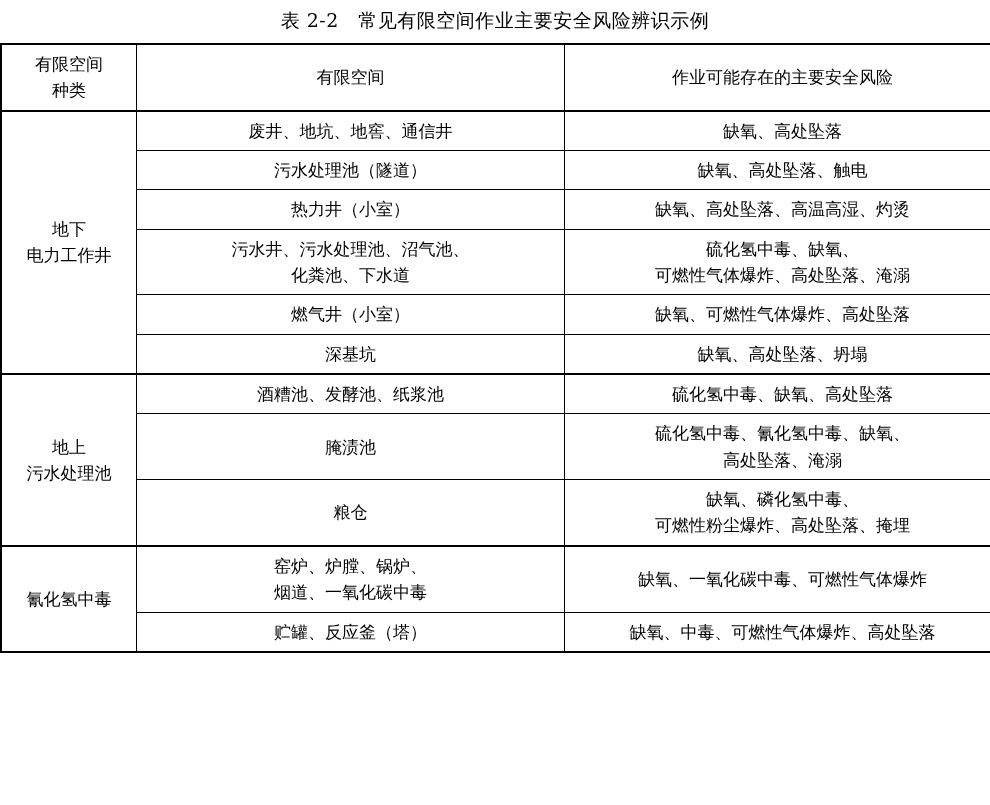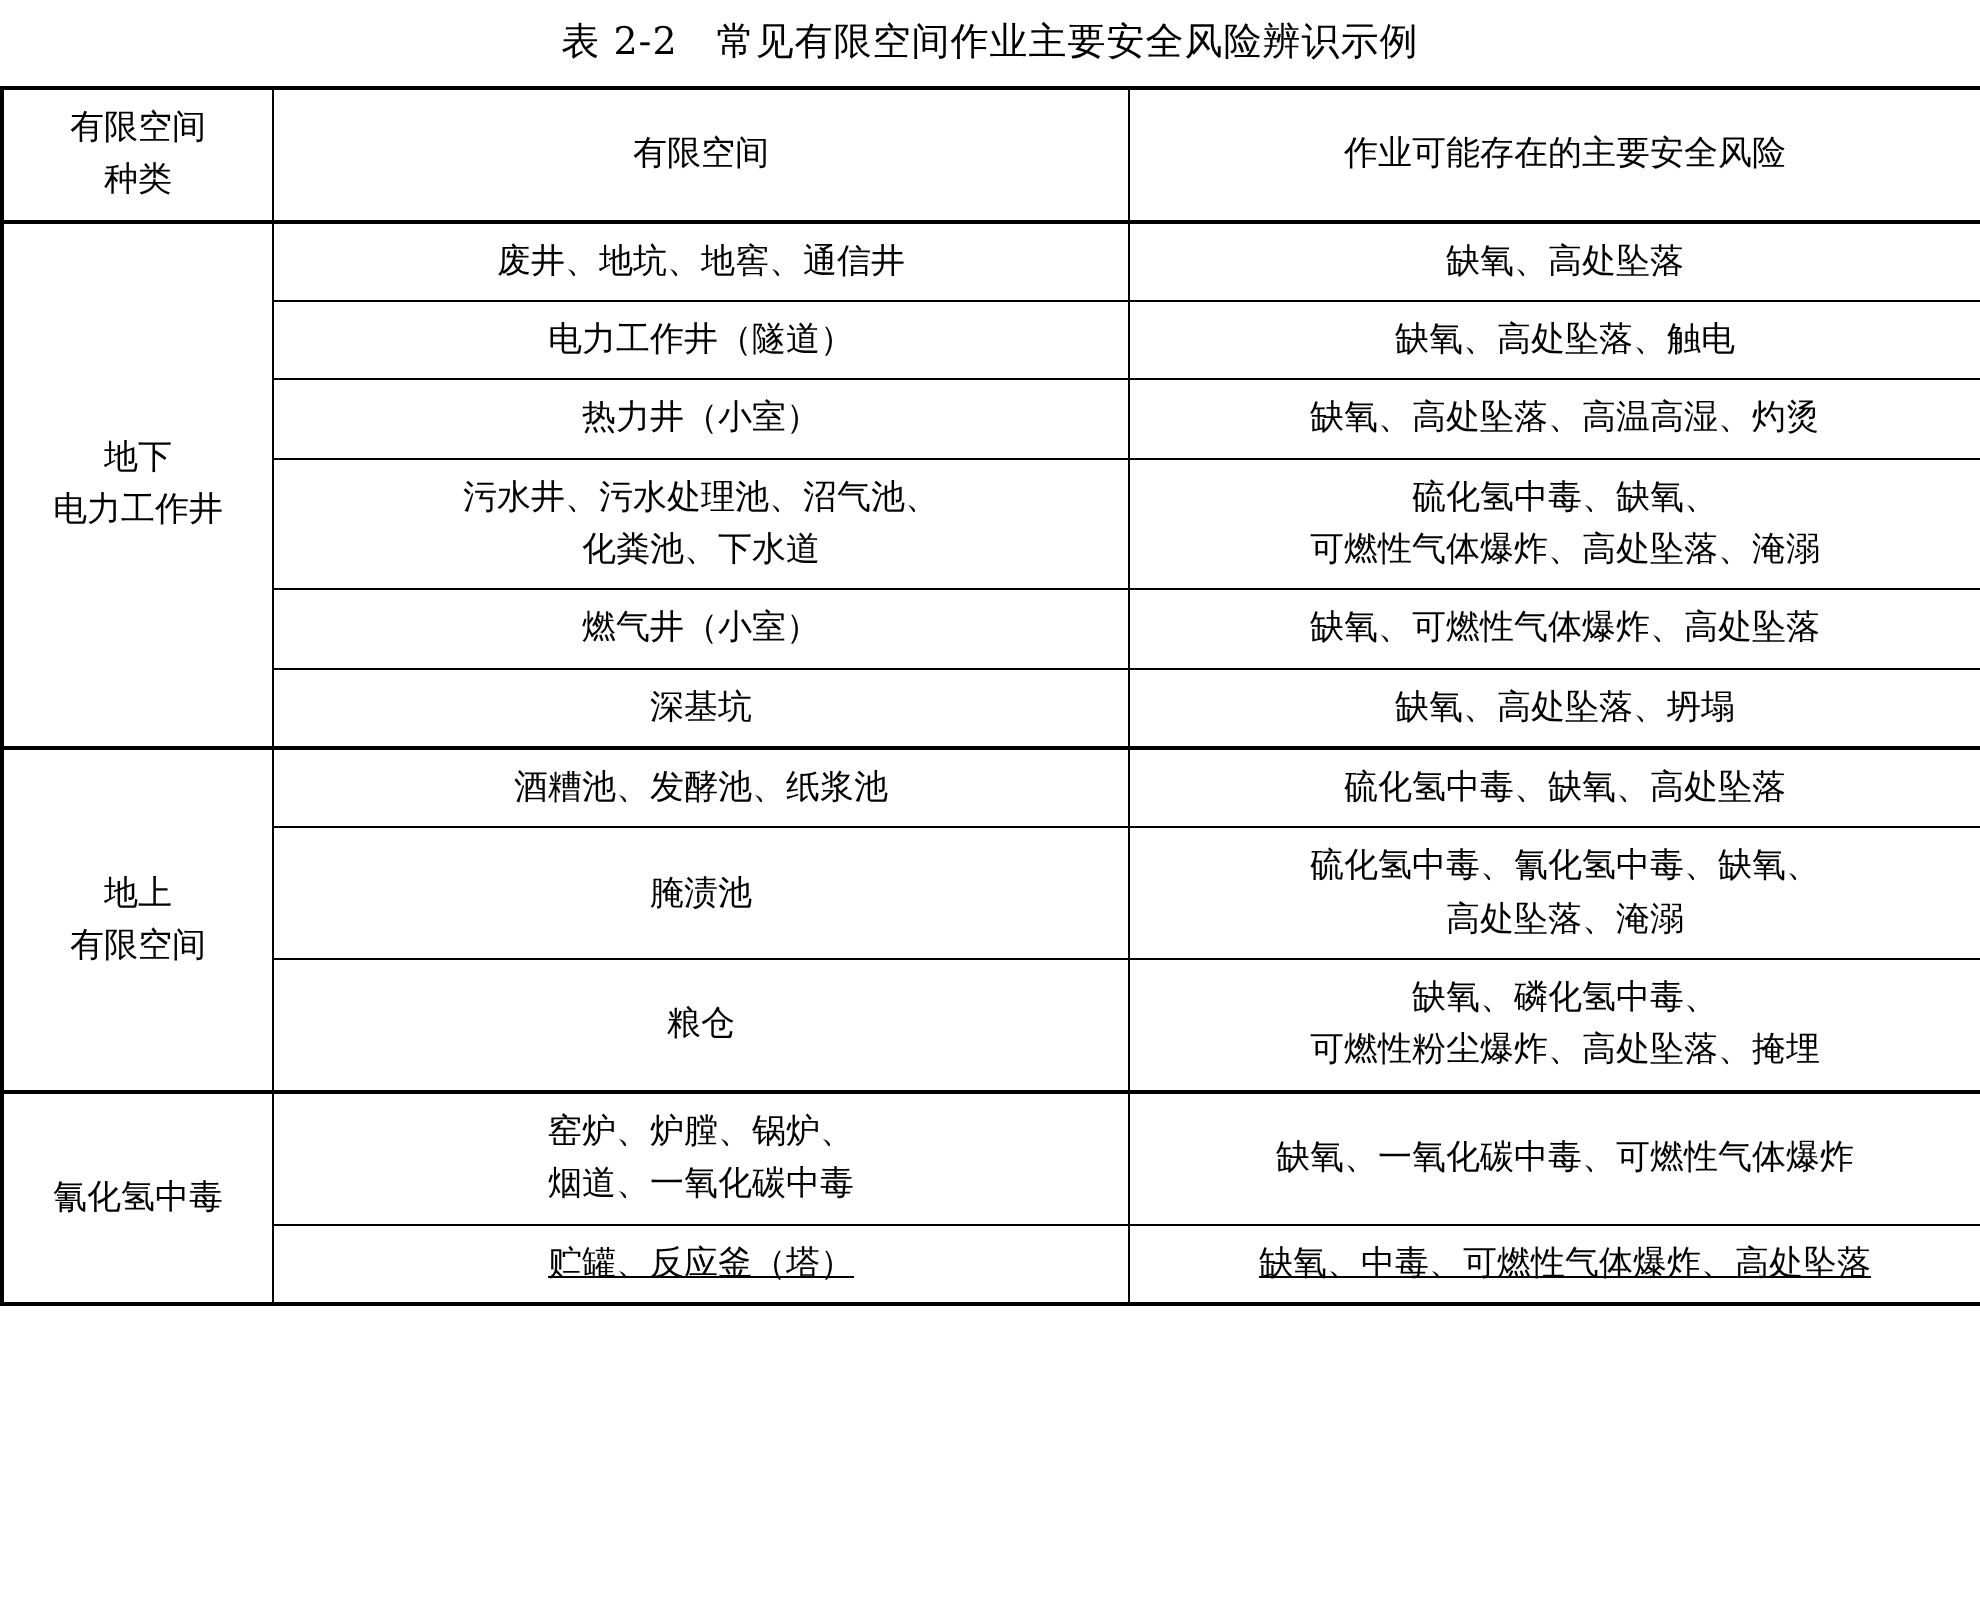--- a/index.html
+++ b/index.html
@@ -45,21 +45,21 @@
   }
   
   table.risk-table {
     border: 2px solid #000000;
   }
   td.col-kind   { width: 122px; }
   td.col-space  { width: 415px; }
   td.col-risk   { width: 423px; }
 
   .thick-top    { border-top-width: 2px !important; }
-  .thick-bottom { border-bottom-width: 2px !important; text-decoration: underline; }
+  .thick-bottom { border-bottom-width: 2px !important; }
   .thick-left   { border-left-width: 2px !important; }
   .thick-right  { border-right-width: 2px !important; }
 
   .cell-multiline { white-space: pre-line; }
   .header-row td { padding-top: 14px; padding-bottom: 14px; }
   .row-tall td { padding-top: 10px; padding-bottom: 10px; }
 </style>
 </head>
 <body>
 
@@ -77,21 +77,21 @@
         <td class="col-risk thick-top thick-right">作业可能存在的主要安全风险</td>
       </tr>
 
       <tr>
         <td class="col-kind cell-multiline thick-left thick-top" rowspan="6">地下
 电力工作井</td>
         <td class="col-space thick-top">废井、地坑、地窖、通信井</td>
         <td class="col-risk thick-top thick-right">缺氧、高处坠落</td>
       </tr>
       <tr>
-        <td class="col-space">电力工作井（隧道）</td>
+        <td class="col-space">污水处理池（隧道）</td>
         <td class="col-risk thick-right">缺氧、高处坠落、触电</td>
       </tr>
       <tr>
         <td class="col-space">热力井（小室）</td>
         <td class="col-risk thick-right">缺氧、高处坠落、高温高湿、灼烫</td>
       </tr>
       <tr class="row-tall">
         <td class="col-space cell-multiline">污水井、污水处理池、沼气池、
 化粪池、下水道</td>
         <td class="col-risk cell-multiline thick-right">硫化氢中毒、缺氧、
@@ -101,21 +101,21 @@
         <td class="col-space">燃气井（小室）</td>
         <td class="col-risk thick-right">缺氧、可燃性气体爆炸、高处坠落</td>
       </tr>
       <tr>
         <td class="col-space">深基坑</td>
         <td class="col-risk thick-right">缺氧、高处坠落、坍塌</td>
       </tr>
 
       <tr>
         <td class="col-kind cell-multiline thick-left thick-top" rowspan="3">地上
-有限空间</td>
+污水处理池</td>
         <td class="col-space thick-top">酒糟池、发酵池、纸浆池</td>
         <td class="col-risk thick-top thick-right">硫化氢中毒、缺氧、高处坠落</td>
       </tr>
       <tr class="row-tall">
         <td class="col-space">腌渍池</td>
         <td class="col-risk cell-multiline thick-right">硫化氢中毒、氰化氢中毒、缺氧、
 高处坠落、淹溺</td>
       </tr>
       <tr class="row-tall">
         <td class="col-space">粮仓</td>

